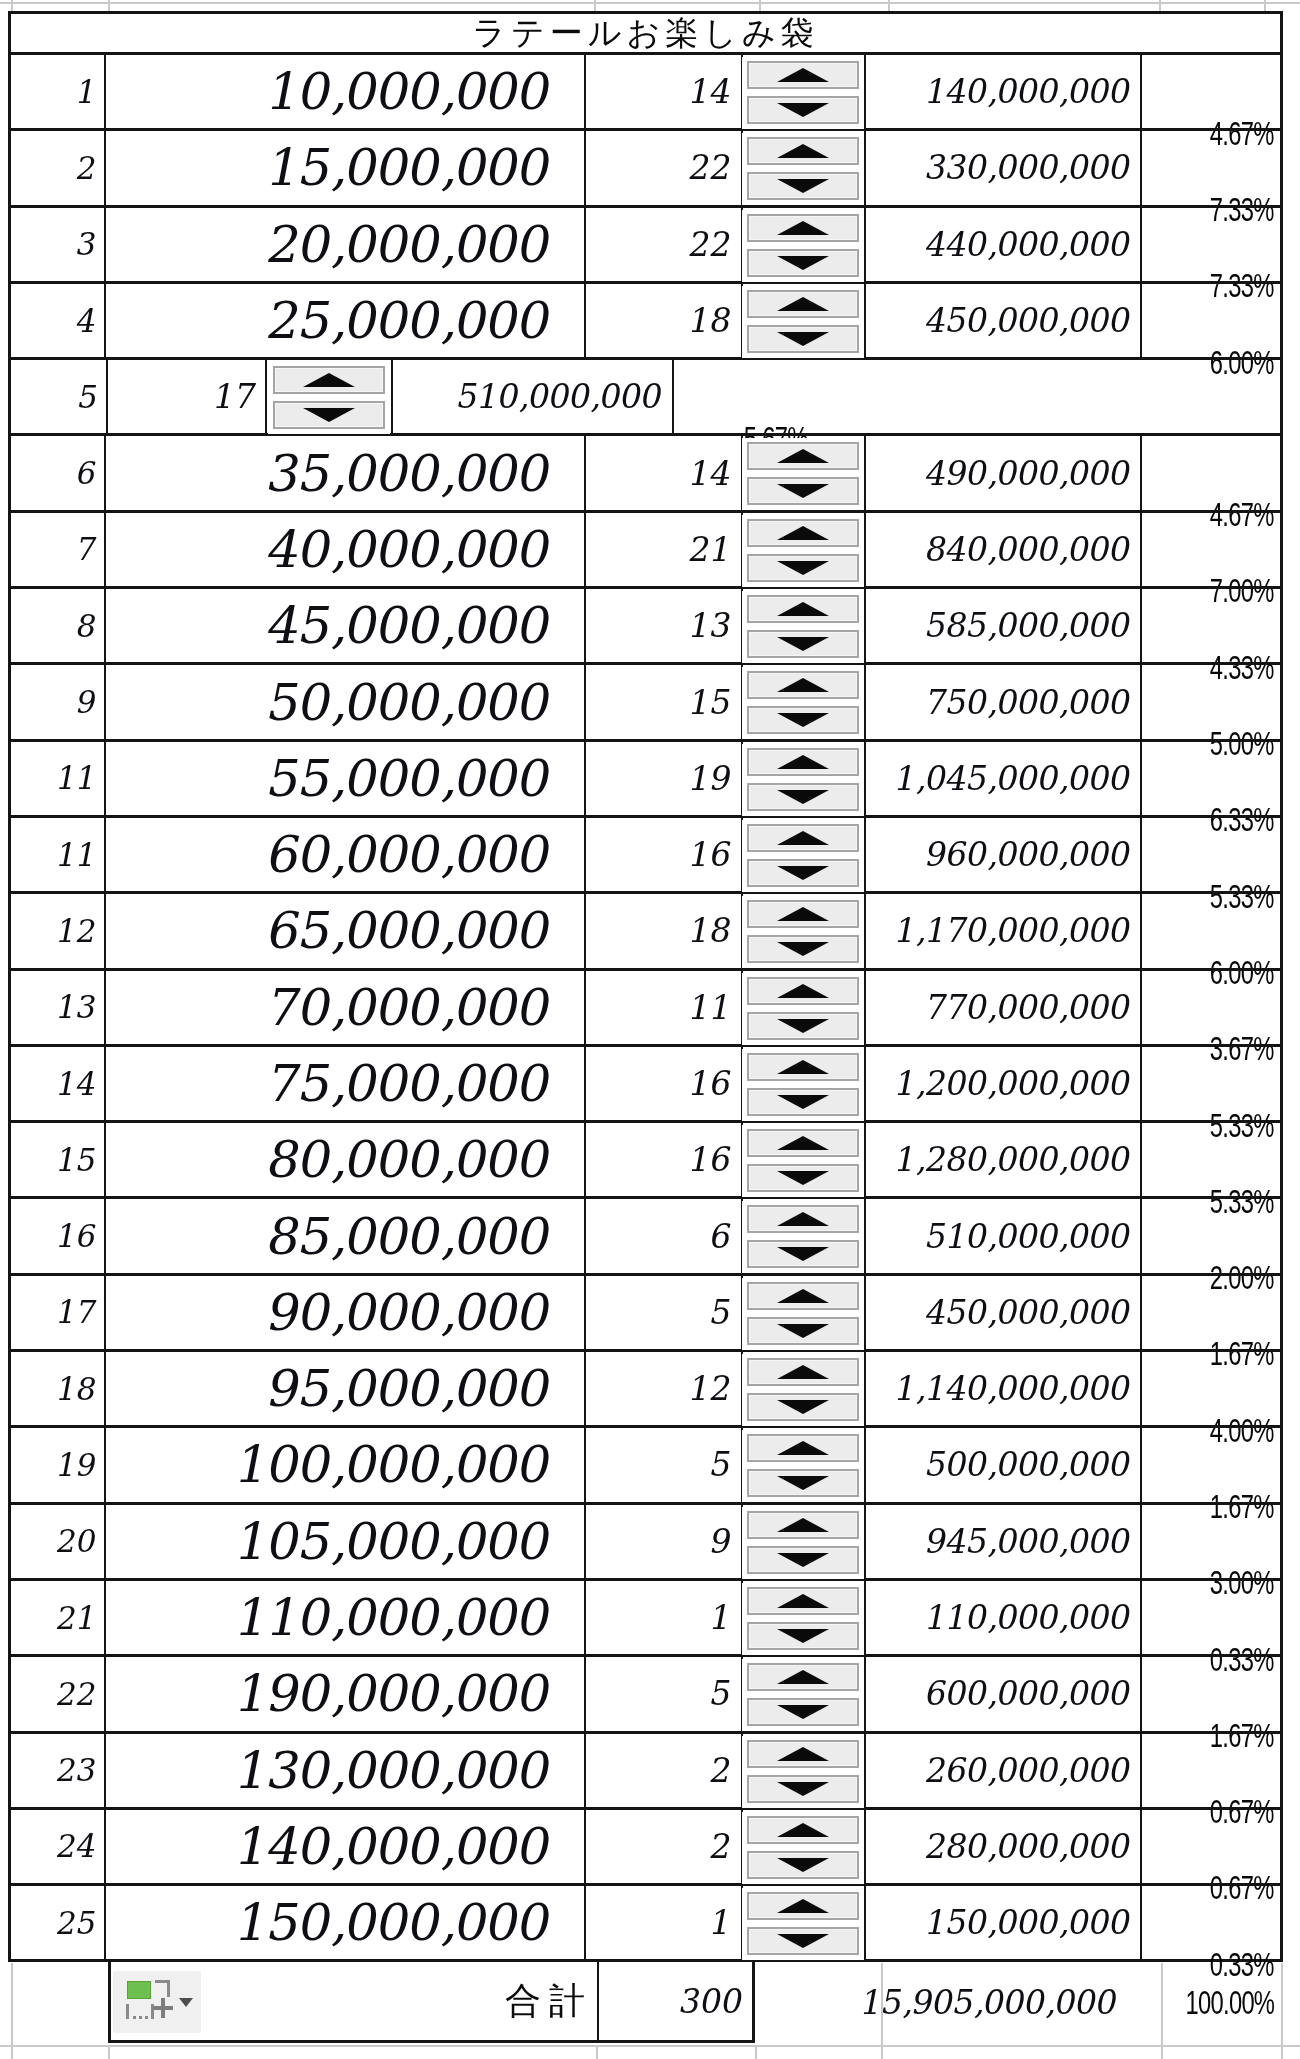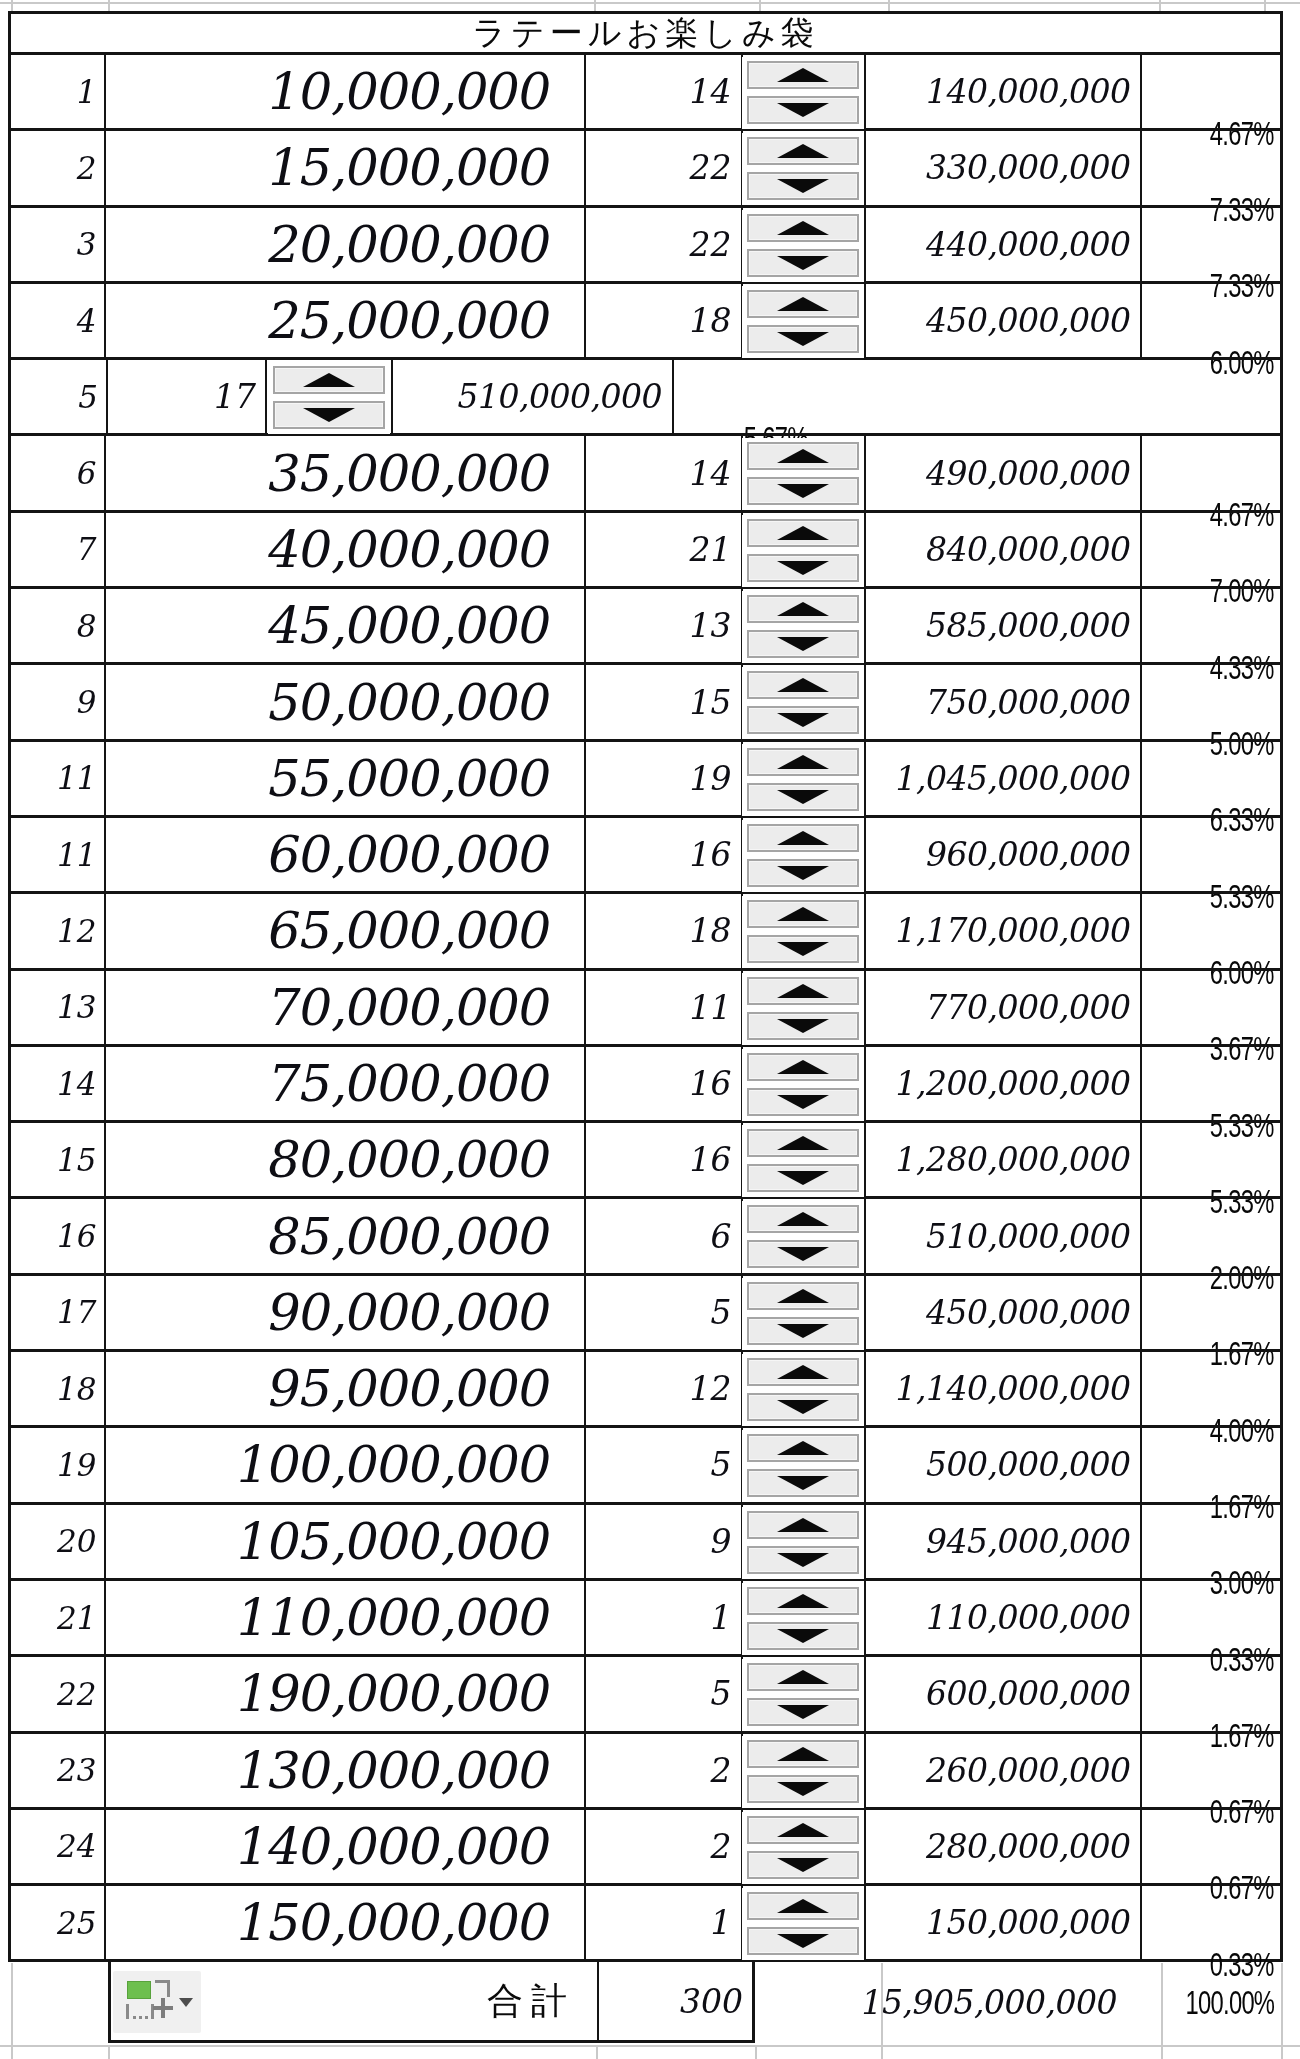--- a/index.html
+++ b/index.html
@@ -59,21 +59,21 @@
 
   
   .sum-box{
     position:absolute;left:108px;top:1962px;width:647px;height:81px;
     box-sizing:border-box;border:3px solid #141414;border-top:none;
     display:flex;background:#fff;z-index:2;
   }
   .sum-label{
     box-sizing:border-box;width:488px;border-right:2px solid #141414;
     display:flex;align-items:center;justify-content:flex-end;
-    font-size:36px;letter-spacing:8px;padding-right:22px;color:#0a0a0a;
+    font-size:36px;letter-spacing:8px;padding-right:4px;color:#0a0a0a;
   }
   .sum-count{
     flex:1;display:flex;align-items:center;justify-content:flex-end;
     font:italic 33px "DejaVu Serif",serif;padding-right:9px;color:#0e0e14;text-align:right;
   }
   .sum-val{
     position:absolute;left:881px;top:1962px;width:246px;height:81px;
     display:flex;align-items:center;justify-content:flex-end;
     font:italic 33px "DejaVu Serif",serif;letter-spacing:-0.5px;padding-right:10px;
     box-sizing:border-box;color:#0e0e14;

